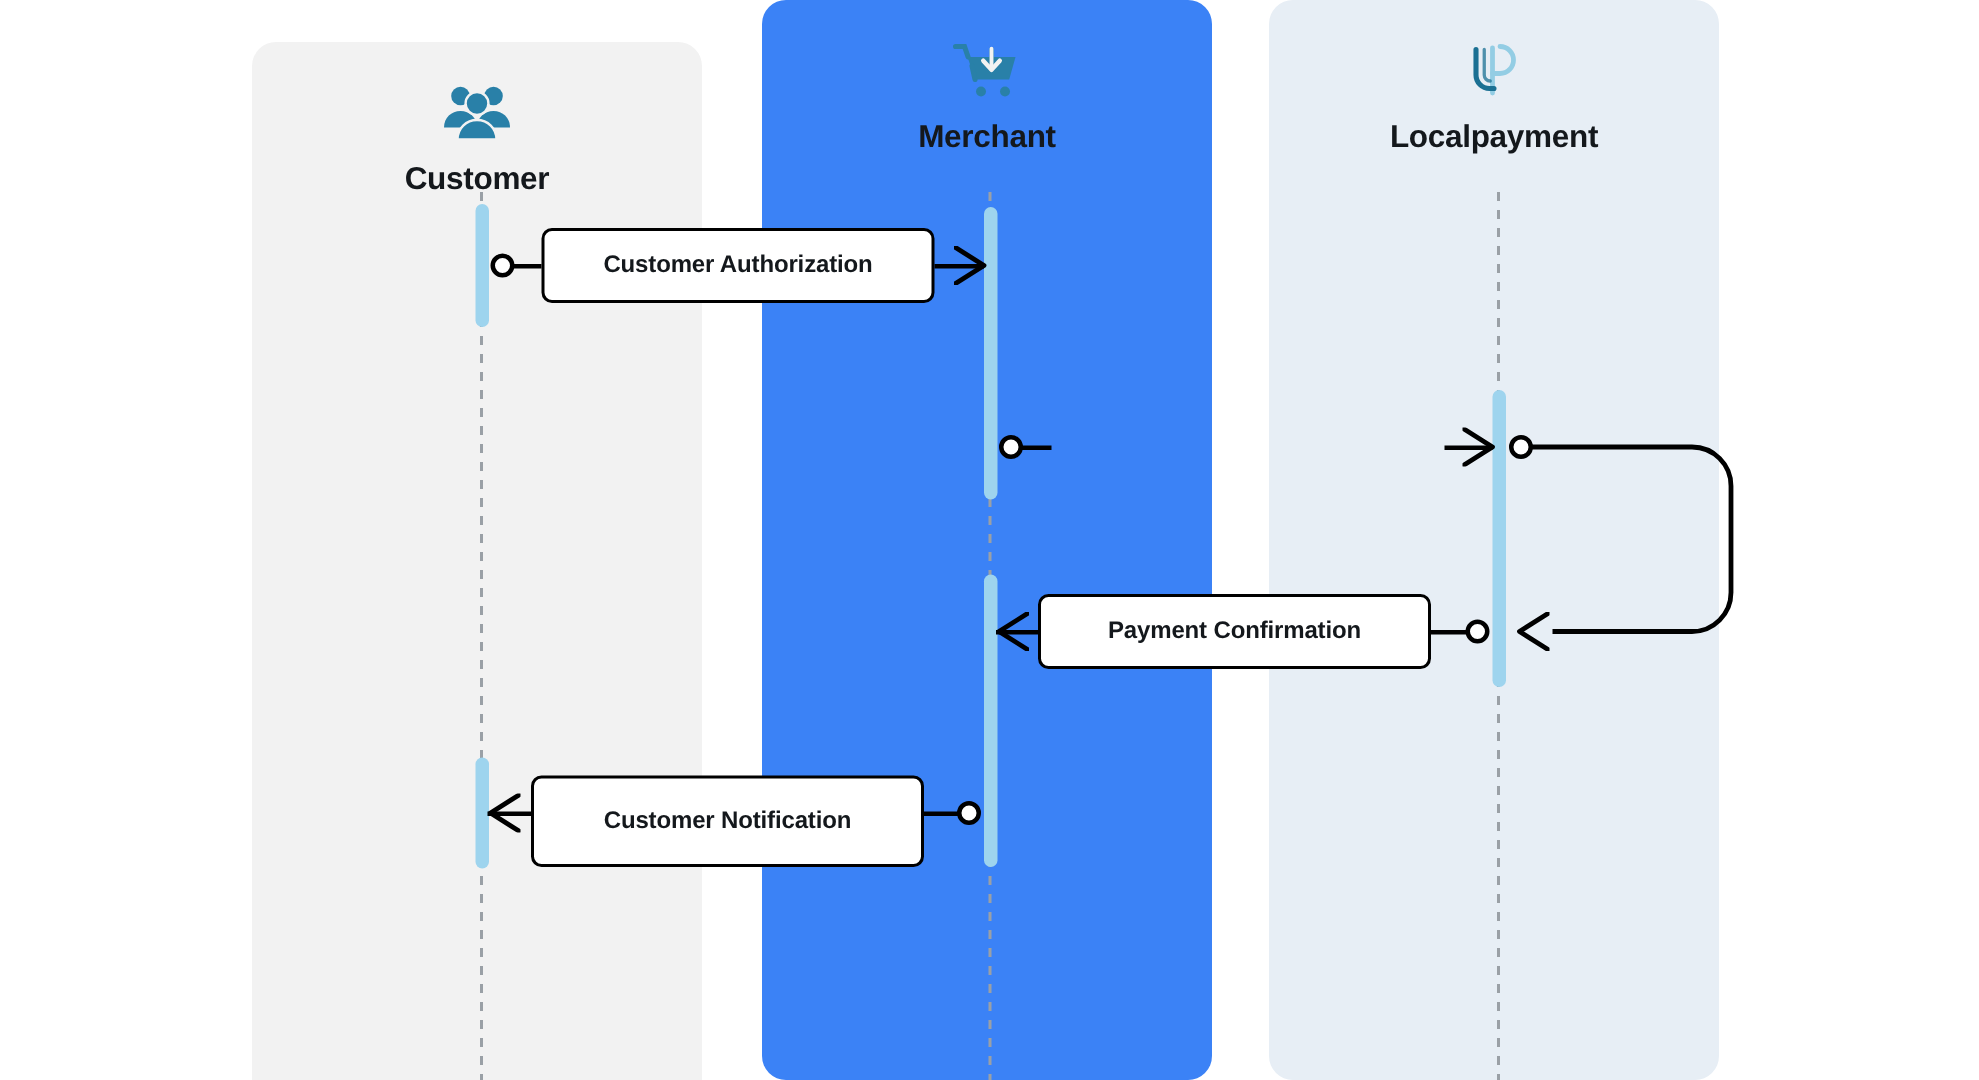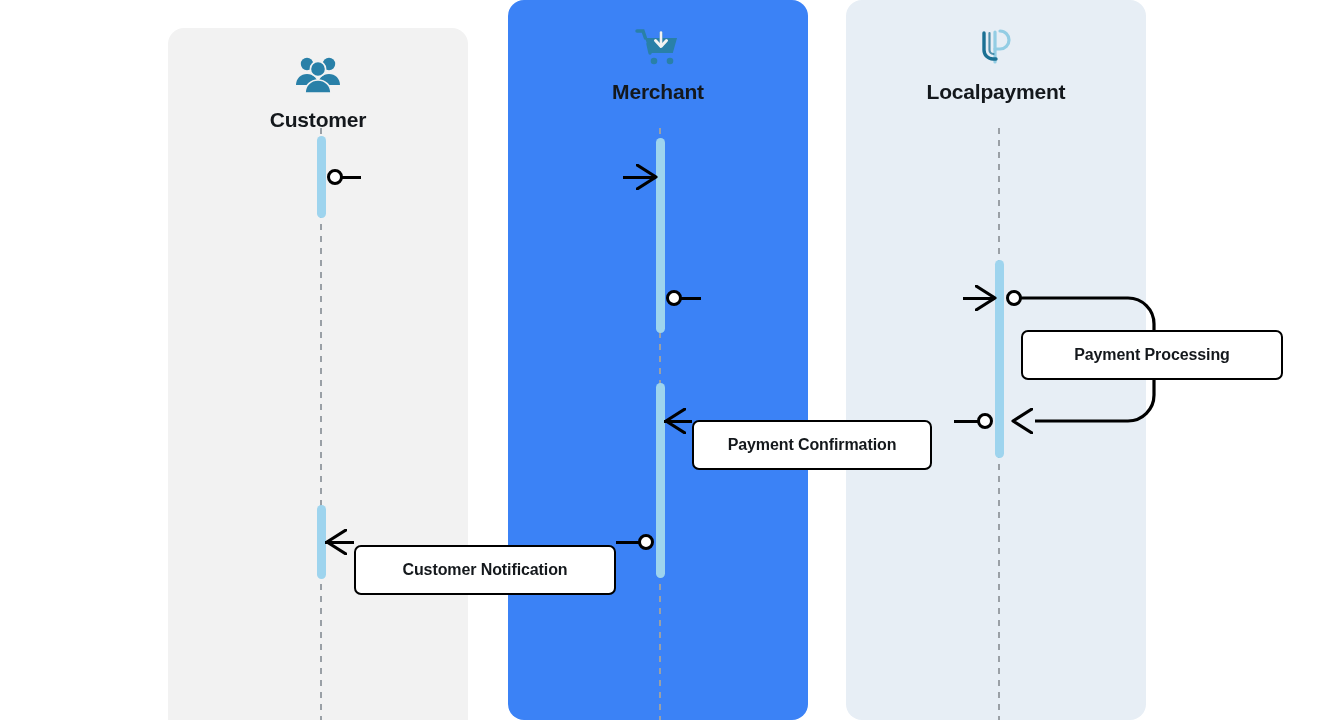--- a/index.html
+++ b/index.html
@@ -163,47 +163,47 @@
     <div class="activation" style="left: 316.5px; top: 505px; height: 74px;"></div>
     <div class="activation" style="left: 655.5px; top: 138px; height: 195px;"></div>
     <div class="activation" style="left: 655.5px; top: 383px; height: 195px;"></div>
     <div class="activation" style="left: 994.5px; top: 260px; height: 198px;"></div>
     <div class="msg-line" style="left: 329px; width: 32px; top: 175.5px;"></div>
     <div class="msg-line" style="left: 623px; width: 33px; top: 175.5px;"></div>
     <div class="msg-dot" style="left: 327px; top: 169px;"></div>
     <div class="arrow-head" style="left: 636px; top: 164px;"><svg width="22" height="26" viewBox="0 0 22 26">
         <path d="M1,1 L20,13 L1,25" fill="none" stroke="#000" stroke-width="3.2" stroke-linecap="round" stroke-linejoin="round"></path>
       </svg></div>
+    <div class="msg-box" style="left: 361px; width: 262px; height: 50px; top: 152px;">
+      <span>Customer Authorization</span>
+    </div>
     <div class="msg-line" style="left: 668px; width: 33px; top: 296.5px;"></div>
     <div class="msg-line" style="left: 963px; width: 32px; top: 296.5px;"></div>
     <div class="msg-dot" style="left: 666px; top: 290px;"></div>
     <div class="arrow-head" style="left: 975px; top: 285px;"><svg width="22" height="26" viewBox="0 0 22 26">
         <path d="M1,1 L20,13 L1,25" fill="none" stroke="#000" stroke-width="3.2" stroke-linecap="round" stroke-linejoin="round"></path>
       </svg></div>
     <div class="selfloop" style="left: 1017px; top: 278px; width: 163px; height: 163px;"><svg width="163" height="163" viewBox="0 0 163 163">
         <path d="M4,20 H111 a26,26 0 0 1 26,26 V117 a26,26 0 0 1 -26,26 H18" fill="none" stroke="#000" stroke-width="3.2" stroke-linecap="butt"></path>
       </svg></div>
     <div class="msg-dot" style="left: 1006px; top: 290px;"></div>
     <div class="arrow-head" style="left: 1011px; top: 408px;"><svg width="22" height="26" viewBox="0 0 22 26">
         <path d="M21,1 L2,13 L21,25" fill="none" stroke="#000" stroke-width="3.2" stroke-linecap="round" stroke-linejoin="round"></path>
       </svg></div>
-    <div class="msg-box" style="left: 1021px; width: 262px; height: 50px; top: 330px;">
-      <span>Payment Processing</span>
-    </div>
     <div class="msg-line" style="left: 954px; width: 37px; top: 419.5px;"></div>
     <div class="msg-line" style="left: 664px; width: 28px; top: 419.5px;"></div>
     <div class="msg-dot" style="left: 977px; top: 413px;"></div>
     <div class="arrow-head" style="left: 664px; top: 408px;"><svg width="22" height="26" viewBox="0 0 22 26">
         <path d="M21,1 L2,13 L21,25" fill="none" stroke="#000" stroke-width="3.2" stroke-linecap="round" stroke-linejoin="round"></path>
       </svg></div>
-    <div class="msg-box" style="left: 692px; width: 240px; height: 50px; top: 396px; margin-top: 24px;">
+    <div class="msg-box" style="left: 692px; width: 262px; height: 50px; top: 396px;">
       <span>Payment Confirmation</span>
     </div>
     <div class="msg-line" style="left: 616px; width: 36px; top: 540.5px;"></div>
     <div class="msg-line" style="left: 325px; width: 29px; top: 540.5px;"></div>
     <div class="msg-dot" style="left: 638px; top: 534px;"></div>
     <div class="arrow-head" style="left: 325px; top: 529px;"><svg width="22" height="26" viewBox="0 0 22 26">
         <path d="M21,1 L2,13 L21,25" fill="none" stroke="#000" stroke-width="3.2" stroke-linecap="round" stroke-linejoin="round"></path>
       </svg></div>
-    <div class="msg-box" style="left: 354px; width: 262px; height: 50px; top: 517px; margin-top: 28px;">
+    <div class="msg-box" style="left: 354px; width: 262px; height: 61px; top: 517px;">
       <span>Customer Notification</span>
     </div>
   </div>
 
 </body></html>

